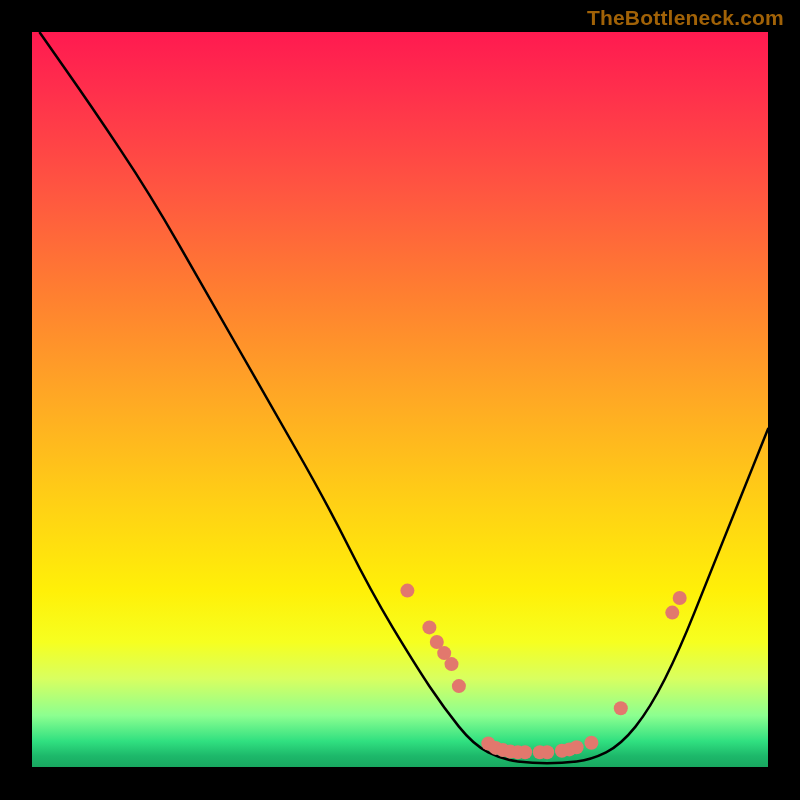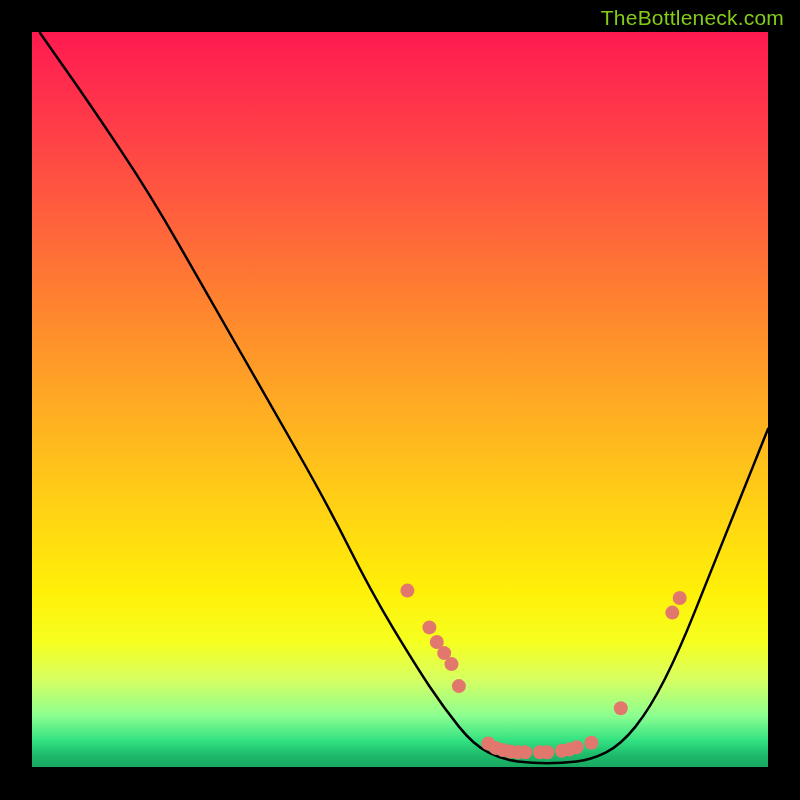--- a/index.html
+++ b/index.html
@@ -46,23 +46,23 @@
       #8cff90 93%,
       #30e080 96.5%,
       #1db86a 98.5%,
       #18a860 100%
     );
   }
   .watermark {
     position: absolute;
     top: 6px;
     right: 16px;
-    color: #84cc16;
+    color: #a16207;
     font-size: 21px;
-    font-weight: 400;
+    font-weight: 700;
     letter-spacing: 0.2px;
   }
   svg.curve {
     position: absolute;
     left: 0;
     top: 0;
     width: 736px;
     height: 735px;
   }
 </style>

